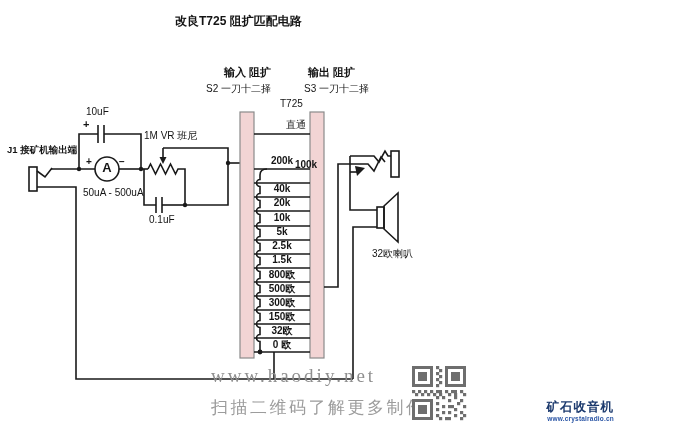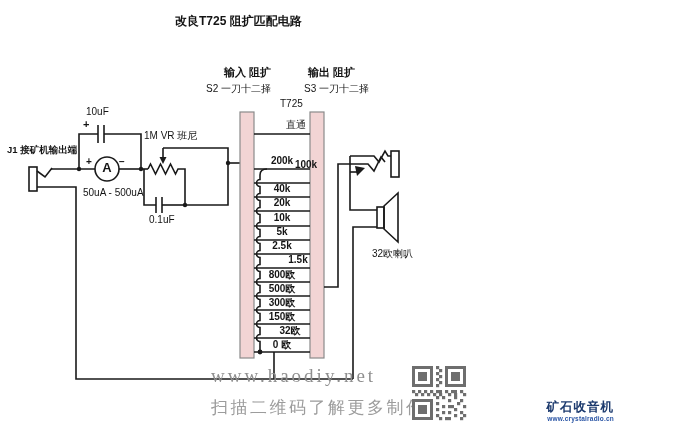--- a/index.html
+++ b/index.html
@@ -155,26 +155,26 @@
 
   <div class="lbl sub" style="left:372px;top:248px;">32欧喇叭</div>
 
   <div class="tap" style="top:155px;">200k</div>
   <div class="tap" style="top:159px;padding-left:24px;">100k</div>
   <div class="tap" style="top:183px;">40k</div>
   <div class="tap" style="top:197px;">20k</div>
   <div class="tap" style="top:212px;">10k</div>
   <div class="tap" style="top:226px;">5k</div>
   <div class="tap" style="top:240px;">2.5k</div>
-  <div class="tap" style="top:254px;padding-left:16px;">1.5k</div>
+  <div class="tap" style="top:254px;">1.5k</div>
   <div class="tap" style="top:268px;">800欧</div>
   <div class="tap" style="top:282px;">500欧</div>
   <div class="tap" style="top:296px;">300欧</div>
   <div class="tap" style="top:310px;">150欧</div>
-  <div class="tap" style="top:324px;padding-left:8px;">32欧</div>
+  <div class="tap" style="top:324px;">32欧</div>
   <div class="tap" style="top:338px;border-radius:7px;">0 欧</div>
 
   <div class="lbl wm-site" style="left:211px;top:366px;">www.haodiy.net</div>
   <div class="lbl wm-scan" style="left:211px;top:399px;">扫描二维码了解更多制作</div>
 
   <svg width="60" height="58" style="position:absolute;left:410px;top:364px;">
     <g fill="#6e6e6e">
 
       <g>
         <rect x="2" y="2" width="21" height="21"></rect>

